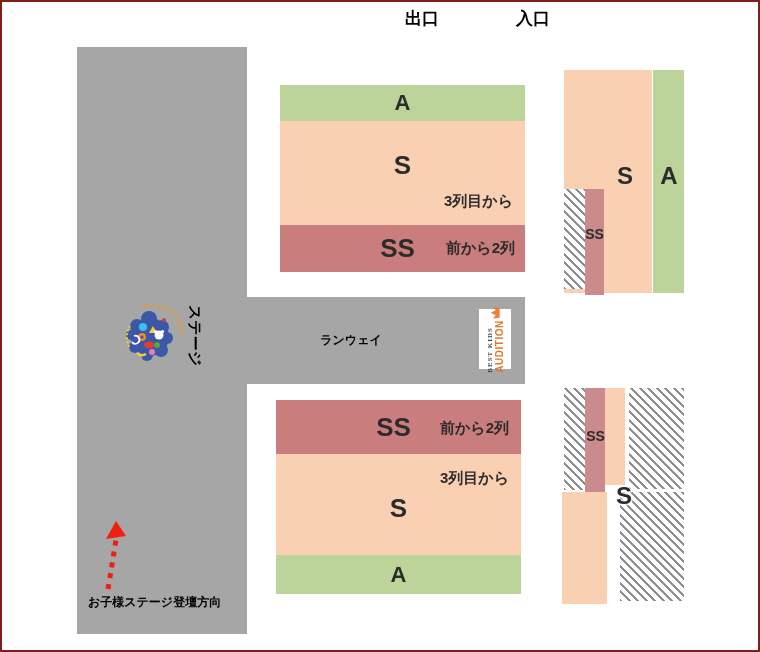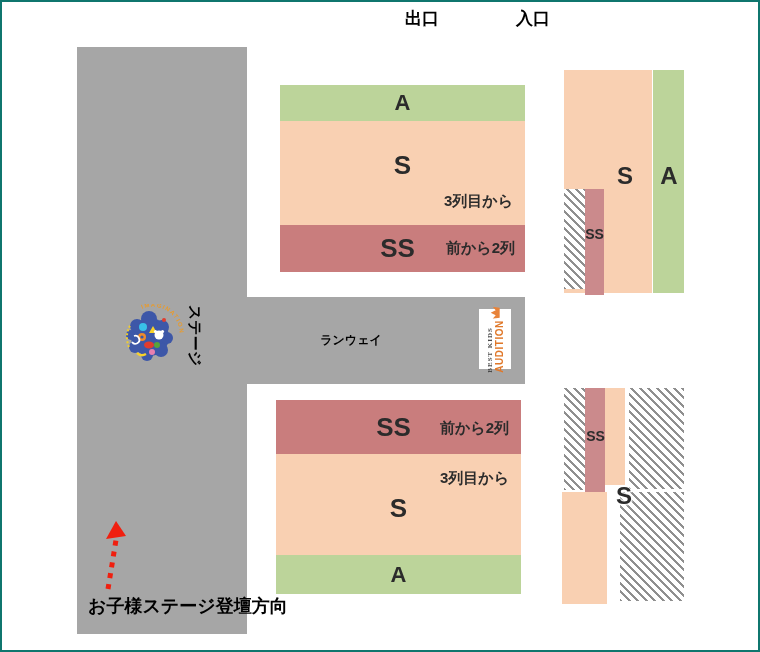--- a/index.html
+++ b/index.html
@@ -1,18 +1,18 @@
 <!DOCTYPE html>
 <html><head>
 <meta charset="utf-8">
 <style>
   html,body{margin:0;padding:0;background:#fff;}
   #canvas{
     position:relative;width:756px;height:648px;
-    border:2px solid #0f766e;background:#ffffff;overflow:hidden;
+    border:2px solid #7f1d1d;background:#ffffff;overflow:hidden;
     font-family:"Liberation Sans","DejaVu Sans",sans-serif;
     color:#2b2b2b;
   }
   .abs{position:absolute;}
   .toplabel{font-size:17px;font-weight:bold;color:#000;}
   .stage{background:#a6a6a6;}
   .runway{background:#a6a6a6;display:flex;align-items:center;justify-content:center;}
   .runway-label{font-size:12px;font-weight:bold;color:#000;padding-right:70px;}
   .stage-label-wrap{width:60px;height:64px;display:flex;align-items:center;justify-content:center;}
   .stage-label{transform:rotate(90deg);font-size:15px;font-weight:bold;color:#000;white-space:nowrap;}
@@ -21,21 +21,21 @@
   .peach{background:#f9d0b2;}
   .rose{background:#c97d7d;}
   .rose2{background:#cb8a8c;}
   .hatch{background:repeating-linear-gradient(45deg,#8f8f8f 0 2px,#ffffff 2px 6px);}
   .lblA{font-size:22px;font-weight:bold;}
   .lblS{font-size:26px;font-weight:bold;}
   .lblSS{font-size:26px;font-weight:bold;}
   .lblSide{font-size:24px;font-weight:bold;}
   .lblSSsmall{font-size:14px;font-weight:bold;text-align:center;}
   .note{font-size:15px;font-weight:bold;white-space:nowrap;}
-  .caption{font-size:18px;font-weight:bold;color:#000;white-space:nowrap;}
+  .caption{font-size:12px;font-weight:bold;color:#000;white-space:nowrap;}
   .logo-box{background:#ffffff;display:flex;align-items:center;justify-content:center;}
   .logo-rot{transform:rotate(-90deg);display:flex;align-items:center;gap:2px;white-space:nowrap;}
   .logo-text1{font-family:"Liberation Serif","DejaVu Serif",serif;font-size:7px;letter-spacing:1px;color:#4a4a4a;font-weight:bold;}
   .logo-text2{font-size:10px;font-weight:bold;color:#e0782a;letter-spacing:0.5px;}
   .halo{text-shadow:0 0 2px #fff,0 0 3px #fff,1px 1px 2px #fff,-1px -1px 2px #fff;}
 </style>
 </head>
 <body>
 
 <div id="canvas">

